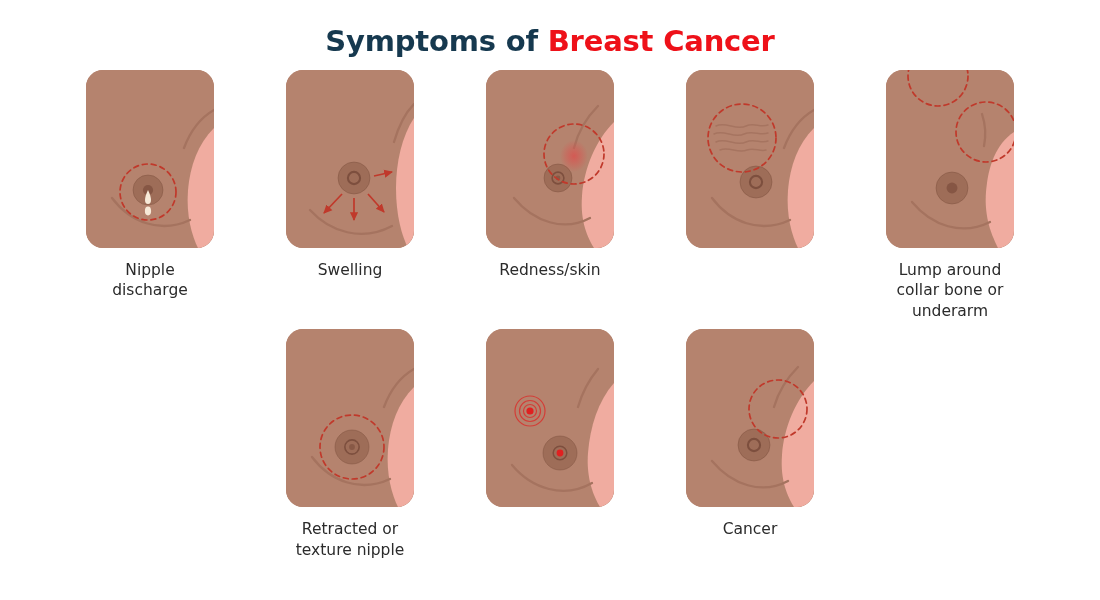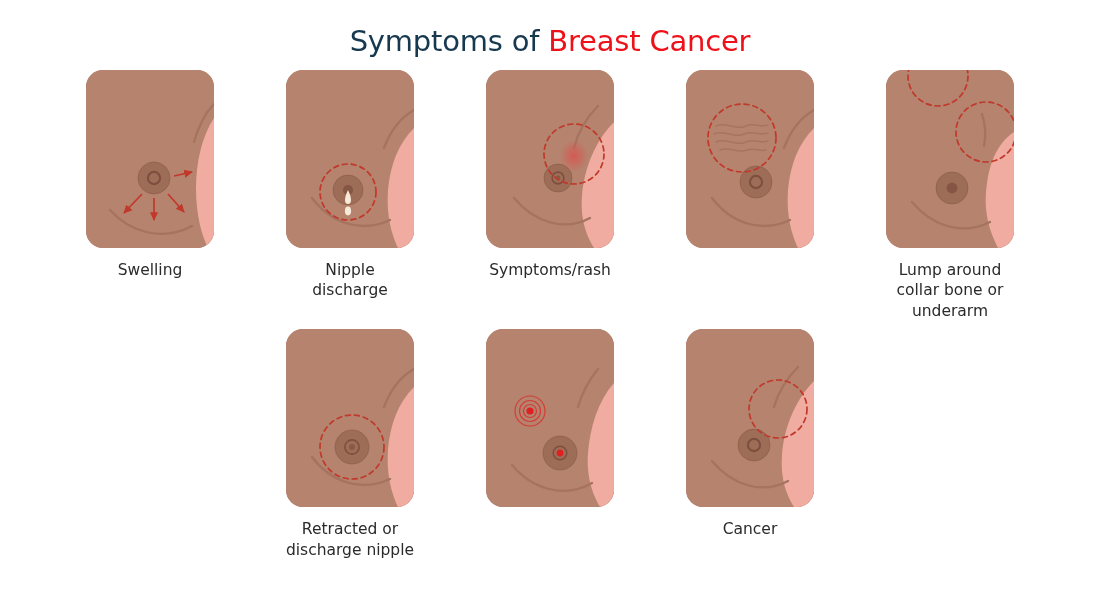--- a/index.html
+++ b/index.html
@@ -17,21 +17,21 @@
 
   
   .title-bar {
     width: 100%;
     text-align: center;
     padding-top: 26px;
     box-sizing: border-box;
   }
   .title {
     font-size: 29px;
-    font-weight: normal;
+    font-weight: bold;
     letter-spacing: -0.2px;
     line-height: 1.1;
     white-space: nowrap;
   }
   .title .t-main { color: #16394f; }
   .title .t-accent { color: #ee1119; }
 
   
   .row {
     display: flex;
@@ -82,20 +82,48 @@
 </head>
 <body>
 
 <div class="title-bar">
   <div class="title">
     <span class="t-main">Symptoms of </span><span class="t-accent">Breast Cancer</span>
   </div>
 </div>
 
 <div class="row row-top" id="row-top">
+    <div class="card">
+      <div class="illus">
+        <svg viewBox="0 0 128 178" xmlns="http://www.w3.org/2000/svg">
+          <defs>
+    <marker id="ahrow-top-0" markerWidth="6" markerHeight="6" refX="4.6" refY="3" orient="auto" markerUnits="strokeWidth">
+      <path d="M0,0.6 L5.2,3 L0,5.4 Z" fill="#c0392b"></path>
+    </marker>
+    <radialGradient id="rashrow-top-0">
+      <stop offset="0%" stop-color="#d9534f" stop-opacity=".85"></stop>
+      <stop offset="55%" stop-color="#d9534f" stop-opacity=".40"></stop>
+      <stop offset="100%" stop-color="#d9534f" stop-opacity="0"></stop>
+    </radialGradient>
+  </defs>
+    <rect x="0" y="0" width="128" height="178" fill="#b5836e"></rect>
+    <path d="M128,58 C112,74 104,96 102,120 C100,146 106,166 112,178 L128,178 Z" fill="#f0aca0"></path>
+    <path d="M128,40 C114,48 104,62 98,78" fill="none" stroke="#a5735f" stroke-width="2.3" stroke-linecap="round"></path>
+    <path d="M26,128 C44,152 74,164 104,150" fill="none" stroke="#a5735f" stroke-width="2.3" stroke-linecap="round"></path>
+  <circle cx="62" cy="120" r="15" fill="#9c6b56" opacity=".92"></circle>
+          <circle cx="62" cy="120" r="15" fill="none" stroke="#7d4f3e" stroke-width="1" opacity=".45"></circle>
+          <circle cx="62" cy="120" r="5.1000000000000005" fill="#7d4f3e" opacity=".75"></circle>
+          <circle cx="62" cy="122" r="28" fill="none" stroke="#c0392b" stroke-width="1.7" stroke-dasharray="5 4" stroke-linecap="round"></circle>
+          <path d="M62,120 C58,128 58,134 62,134 C66,134 66,128 62,120 Z" fill="#f7ead8"></path>
+            <ellipse cx="62" cy="141" rx="3.1" ry="4.4" fill="#f7ead8"></ellipse>
+        </svg>
+      </div>
+      <div class="caption">Nipple
+discharge</div>
+    </div>
     <div class="card">
       <div class="illus">
         <svg viewBox="0 0 128 178" xmlns="http://www.w3.org/2000/svg">
           <defs>
     <marker id="ahrow-top-1" markerWidth="6" markerHeight="6" refX="4.6" refY="3" orient="auto" markerUnits="strokeWidth">
       <path d="M0,0.6 L5.2,3 L0,5.4 Z" fill="#c0392b"></path>
     </marker>
     <radialGradient id="rashrow-top-1">
       <stop offset="0%" stop-color="#d9534f" stop-opacity=".85"></stop>
       <stop offset="55%" stop-color="#d9534f" stop-opacity=".40"></stop>
@@ -114,48 +142,20 @@
           <line x1="68" y1="128" x2="68" y2="150" stroke="#c0392b" stroke-width="1.7" marker-end="url(#ahrow-top-1)"></line>
           <line x1="82" y1="124" x2="98" y2="142" stroke="#c0392b" stroke-width="1.7" marker-end="url(#ahrow-top-1)"></line>
         </svg>
       </div>
       <div class="caption">Swelling</div>
     </div>
     <div class="card">
       <div class="illus">
         <svg viewBox="0 0 128 178" xmlns="http://www.w3.org/2000/svg">
           <defs>
-    <marker id="ahrow-top-0" markerWidth="6" markerHeight="6" refX="4.6" refY="3" orient="auto" markerUnits="strokeWidth">
-      <path d="M0,0.6 L5.2,3 L0,5.4 Z" fill="#c0392b"></path>
-    </marker>
-    <radialGradient id="rashrow-top-0">
-      <stop offset="0%" stop-color="#d9534f" stop-opacity=".85"></stop>
-      <stop offset="55%" stop-color="#d9534f" stop-opacity=".40"></stop>
-      <stop offset="100%" stop-color="#d9534f" stop-opacity="0"></stop>
-    </radialGradient>
-  </defs>
-    <rect x="0" y="0" width="128" height="178" fill="#b5836e"></rect>
-    <path d="M128,58 C112,74 104,96 102,120 C100,146 106,166 112,178 L128,178 Z" fill="#f0aca0"></path>
-    <path d="M128,40 C114,48 104,62 98,78" fill="none" stroke="#a5735f" stroke-width="2.3" stroke-linecap="round"></path>
-    <path d="M26,128 C44,152 74,164 104,150" fill="none" stroke="#a5735f" stroke-width="2.3" stroke-linecap="round"></path>
-  <circle cx="62" cy="120" r="15" fill="#9c6b56" opacity=".92"></circle>
-          <circle cx="62" cy="120" r="15" fill="none" stroke="#7d4f3e" stroke-width="1" opacity=".45"></circle>
-          <circle cx="62" cy="120" r="5.1000000000000005" fill="#7d4f3e" opacity=".75"></circle>
-          <circle cx="62" cy="122" r="28" fill="none" stroke="#c0392b" stroke-width="1.7" stroke-dasharray="5 4" stroke-linecap="round"></circle>
-          <path d="M62,120 C58,128 58,134 62,134 C66,134 66,128 62,120 Z" fill="#f7ead8"></path>
-            <ellipse cx="62" cy="141" rx="3.1" ry="4.4" fill="#f7ead8"></ellipse>
-        </svg>
-      </div>
-      <div class="caption">Nipple
-discharge</div>
-    </div>
-    <div class="card">
-      <div class="illus">
-        <svg viewBox="0 0 128 178" xmlns="http://www.w3.org/2000/svg">
-          <defs>
     <marker id="ahrow-top-2" markerWidth="6" markerHeight="6" refX="4.6" refY="3" orient="auto" markerUnits="strokeWidth">
       <path d="M0,0.6 L5.2,3 L0,5.4 Z" fill="#c0392b"></path>
     </marker>
     <radialGradient id="rashrow-top-2">
       <stop offset="0%" stop-color="#d9534f" stop-opacity=".85"></stop>
       <stop offset="55%" stop-color="#d9534f" stop-opacity=".40"></stop>
       <stop offset="100%" stop-color="#d9534f" stop-opacity="0"></stop>
     </radialGradient>
   </defs>
     <rect x="0" y="0" width="128" height="178" fill="#b5836e"></rect>
@@ -163,21 +163,21 @@
     <path d="M112,36 C100,48 92,62 88,78" fill="none" stroke="#a5735f" stroke-width="2.3" stroke-linecap="round"></path>
     <path d="M28,128 C48,152 78,162 104,148" fill="none" stroke="#a5735f" stroke-width="2.3" stroke-linecap="round"></path>
   <circle cx="72" cy="108" r="14" fill="#9c6b56" opacity=".92"></circle>
           <circle cx="72" cy="108" r="14" fill="none" stroke="#7d4f3e" stroke-width="1" opacity=".45"></circle>
           <circle cx="72" cy="108" r="5.88" fill="none" stroke="#7d4f3e" stroke-width="1.6"></circle>
              <circle cx="72" cy="108" r="2.3800000000000003" fill="#7d4f3e" opacity=".65"></circle>
           <ellipse cx="88" cy="86" rx="14" ry="16" fill="url(#rashrow-top-2)"></ellipse>
           <circle cx="88" cy="84" r="30" fill="none" stroke="#c0392b" stroke-width="1.7" stroke-dasharray="5 4" stroke-linecap="round"></circle>
         </svg>
       </div>
-      <div class="caption">Symptoms/rash</div>
+      <div class="caption">Redness/skin</div>
     </div>
     <div class="card">
       <div class="illus">
         <svg viewBox="0 0 128 178" xmlns="http://www.w3.org/2000/svg">
           <defs>
     <marker id="ahrow-top-3" markerWidth="6" markerHeight="6" refX="4.6" refY="3" orient="auto" markerUnits="strokeWidth">
       <path d="M0,0.6 L5.2,3 L0,5.4 Z" fill="#c0392b"></path>
     </marker>
     <radialGradient id="rashrow-top-3">
       <stop offset="0%" stop-color="#d9534f" stop-opacity=".85"></stop>
@@ -250,21 +250,21 @@
     <path d="M128,40 C114,48 104,62 98,78" fill="none" stroke="#a5735f" stroke-width="2.3" stroke-linecap="round"></path>
     <path d="M26,128 C44,152 74,164 104,150" fill="none" stroke="#a5735f" stroke-width="2.3" stroke-linecap="round"></path>
   <circle cx="66" cy="118" r="17" fill="#9c6b56" opacity=".92"></circle>
           <circle cx="66" cy="118" r="17" fill="none" stroke="#7d4f3e" stroke-width="1" opacity=".45"></circle>
           <circle cx="66" cy="118" r="7.14" fill="none" stroke="#7d4f3e" stroke-width="1.6"></circle>
              <circle cx="66" cy="118" r="2.89" fill="#7d4f3e" opacity=".65"></circle>
           <circle cx="66" cy="118" r="32" fill="none" stroke="#c0392b" stroke-width="1.7" stroke-dasharray="5 4" stroke-linecap="round"></circle>
         </svg>
       </div>
       <div class="caption">Retracted or
-discharge nipple</div>
+texture nipple</div>
     </div>
     <div class="card">
       <div class="illus">
         <svg viewBox="0 0 128 178" xmlns="http://www.w3.org/2000/svg">
           <defs>
     <marker id="ahrow-bottom-1" markerWidth="6" markerHeight="6" refX="4.6" refY="3" orient="auto" markerUnits="strokeWidth">
       <path d="M0,0.6 L5.2,3 L0,5.4 Z" fill="#c0392b"></path>
     </marker>
     <radialGradient id="rashrow-bottom-1">
       <stop offset="0%" stop-color="#d9534f" stop-opacity=".85"></stop>

